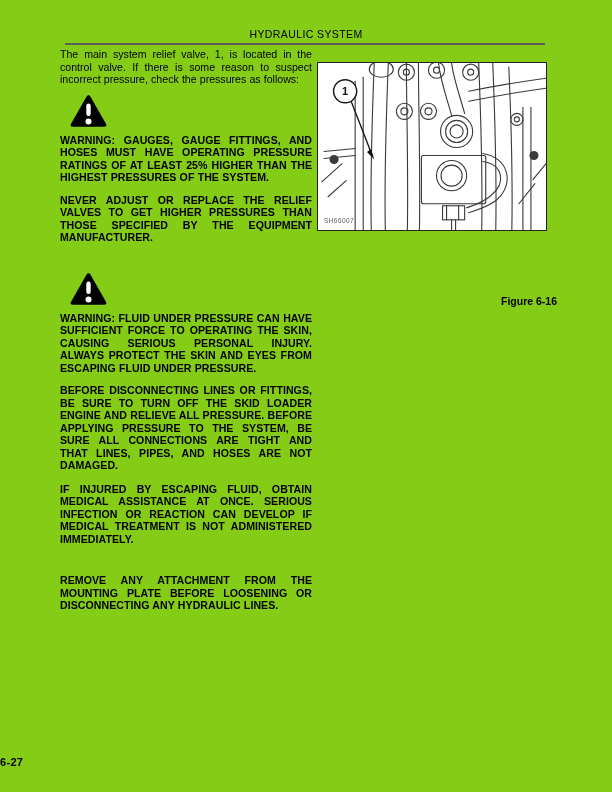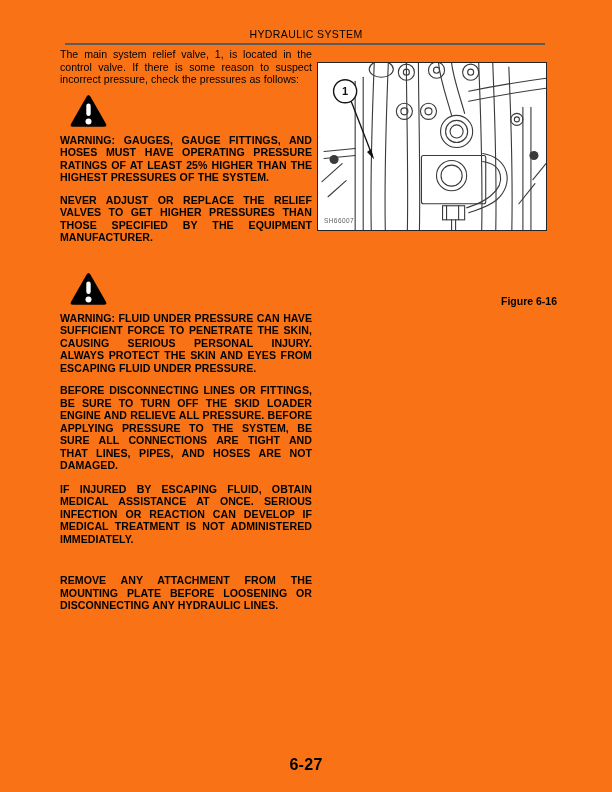--- a/index.html
+++ b/index.html
@@ -1,18 +1,18 @@
 <!DOCTYPE html>
 <html><head>
 <meta charset="utf-8">
 <style>
   html,body { margin:0; padding:0; background:#e8e8e8; }
   .page {
     position:relative; width:612px; height:792px; margin:0 auto;
-    background:#f97316; overflow:hidden;
+    background:#84cc16; overflow:hidden;
     font-family:"Liberation Sans", sans-serif; color:#000;
   }
   .header-title {
     position:absolute; top:28px; left:0; width:612px;
     text-align:center; font-size:10.5px; letter-spacing:0.4px;
   }
   .header-rule {
     position:absolute; top:43px; left:65px; width:480px; height:2px;
     background:#5c5c5c;
   }
@@ -34,21 +34,21 @@
     position:absolute; left:317px; top:62px; width:230px; height:169px;
     border:1.5px solid #232323; box-sizing:border-box; background:#fff;
   }
   .figure-frame svg { display:block; width:100%; height:100%; }
   .figure-caption {
     position:absolute; left:317px; top:249px; width:240px;
     text-align:right; font-size:10.5px; font-weight:bold;margin-top:46px;
   }
   .footer-page {
     position:absolute; top:756px; left:0; width:612px;
-    text-align:center; font-size:16px; font-weight:bold; letter-spacing:0.3px;
+    text-align:left; font-size:11px; font-weight:bold; letter-spacing:0.3px;
   }
 </style>
 </head>
 <body>
 
 <div class="page">
 
   <div class="header-title">HYDRAULIC SYSTEM</div>
   <div class="header-rule"></div>
 
@@ -65,21 +65,21 @@
     <p class="para bold mb10">WARNING: GAUGES, GAUGE FITTINGS, AND HOSES MUST HAVE OPERATING PRESSURE RATINGS OF AT LEAST 25% HIGHER THAN THE HIGHEST PRESSURES OF THE SYSTEM.</p>
 
     <p class="para bold mb12">NEVER ADJUST OR REPLACE THE RELIEF VALVES TO GET HIGHER PRESSURES THAN THOSE SPECIFIED BY THE EQUIPMENT MANUFACTURER.</p>
 
     <svg class="warn-icon second" width="37" height="34" viewBox="0 0 37 34">
       <path d="M16.6 2.6 Q18.5 -0.4 20.4 2.6 L35.8 29.6 Q37.4 32.8 33.8 32.8 L3.2 32.8 Q-0.4 32.8 1.2 29.6 Z" fill="#000"></path>
       <rect x="16.3" y="9.5" width="4.4" height="12.5" rx="2.2" fill="#fff"></rect>
       <circle cx="18.5" cy="27.4" r="3" fill="#fff"></circle>
     </svg>
 
-    <p class="para bold mb10">WARNING: FLUID UNDER PRESSURE CAN HAVE SUFFICIENT FORCE TO PENETRATE THE SKIN, CAUSING SERIOUS PERSONAL INJURY. ALWAYS PROTECT THE SKIN AND EYES FROM ESCAPING FLUID UNDER PRESSURE.</p>
+    <p class="para bold mb10">WARNING: FLUID UNDER PRESSURE CAN HAVE SUFFICIENT FORCE TO OPERATING THE SKIN, CAUSING SERIOUS PERSONAL INJURY. ALWAYS PROTECT THE SKIN AND EYES FROM ESCAPING FLUID UNDER PRESSURE.</p>
 
     <p class="para bold mb11">BEFORE DISCONNECTING LINES OR FITTINGS, BE SURE TO TURN OFF THE SKID LOADER ENGINE AND RELIEVE ALL PRESSURE. BEFORE APPLYING PRESSURE TO THE SYSTEM, BE SURE ALL CONNECTIONS ARE TIGHT AND THAT LINES, PIPES, AND HOSES ARE NOT DAMAGED.</p>
 
     <p class="para bold mb13">IF INJURED BY ESCAPING FLUID, OBTAIN MEDICAL ASSISTANCE AT ONCE. SERIOUS INFECTION OR REACTION CAN DEVELOP IF MEDICAL TREATMENT IS NOT ADMINISTERED IMMEDIATELY.</p>
 
     <p class="para bold">REMOVE ANY ATTACHMENT FROM THE MOUNTING PLATE BEFORE LOOSENING OR DISCONNECTING ANY HYDRAULIC LINES.</p>
   </div>
 
   <div class="figure-frame">
     <svg viewBox="0 0 227 166" fill="none" stroke="#3a3a3a" stroke-width="1.1" stroke-linecap="round">

